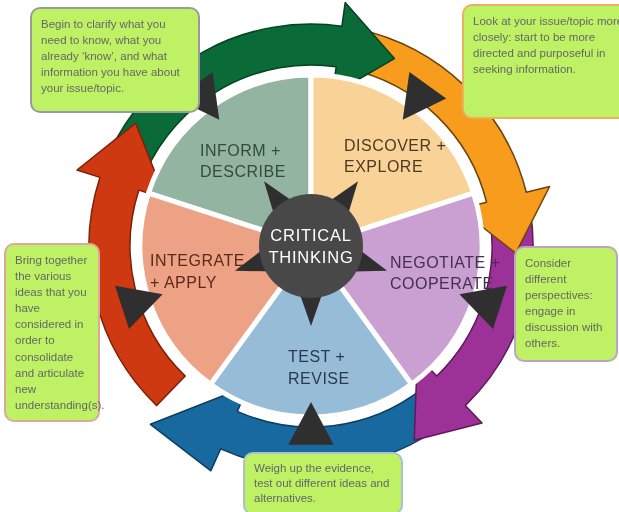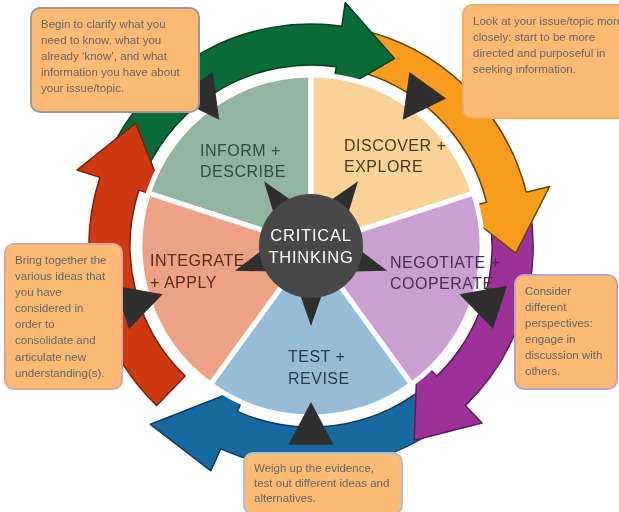--- a/index.html
+++ b/index.html
@@ -19,32 +19,32 @@
   .center-label{
     font-family:"Liberation Sans", sans-serif;
     font-size:16.5px;
     letter-spacing:.8px;
     text-anchor:middle;
   }
   .callout{
     position:absolute;
     z-index:2;
     box-sizing:border-box;
-    background:#fdba74;
+    background:#bef264;
     border:2px solid #999999;
     border-radius:10px;
     padding:7px 9px;
     font-size:11.5px;
     line-height:1.4;
     color:#666666;
   }
   .co-tl{left:30px;top:7px;width:170px;min-height:106px;}
   .co-tr{left:462px;top:4px;width:187px;min-height:115px;}
-  .co-l{left:4px;top:243px;width:119px;min-height:140px;}
-  .co-r{left:514px;top:246px;width:104px;min-height:116px;margin-top:28px;}
+  .co-l{left:4px;top:243px;width:96px;min-height:140px;}
+  .co-r{left:514px;top:246px;width:104px;min-height:116px;}
   .co-b{left:243px;top:452px;width:160px;min-height:55px;line-height:1.3;}
 </style>
 </head>
 <body>
 
 <div id="stage">
 
   <svg id="diagram-svg" width="619" height="512" viewBox="0 0 619 512">
 
     <path stroke-width="1.5" stroke-linejoin="round" d="M447.8,421 A222,222 0 0 1 220.6,448.9 L210.9,470.8 L150.4,424.3 L248.7,385.8 L237.3,411.4 A181,181 0 0 0 422.5,388.6 Z" fill="#17699f" stroke="#0b3f63"></path>

